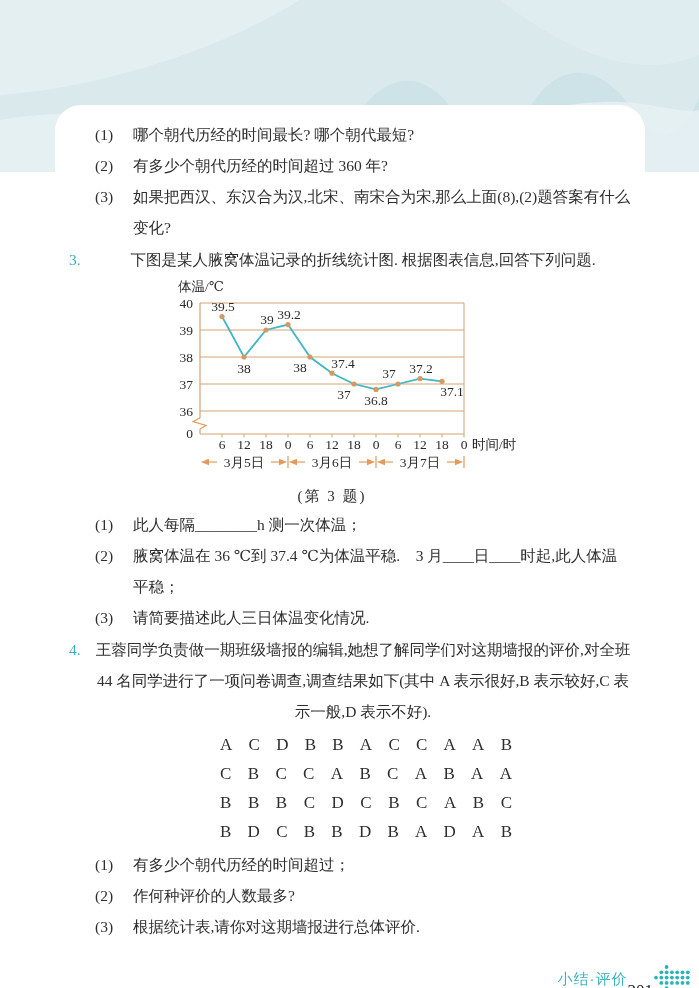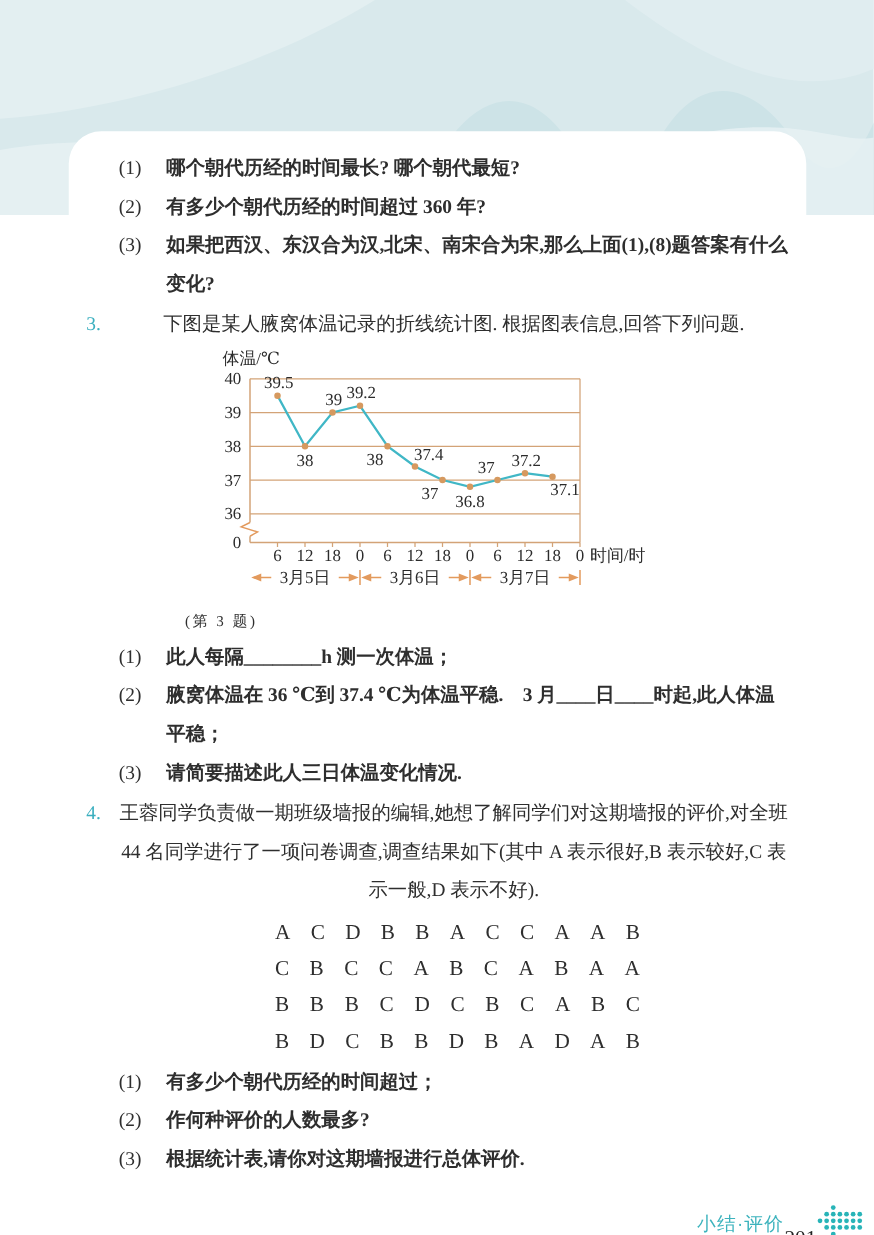--- a/index.html
+++ b/index.html
@@ -10,26 +10,26 @@
     color:#2e2e2e;
   }
   .header-band{position:absolute;top:0;left:0;width:699px;height:172px;}
   .card{
     position:absolute;left:55px;top:105px;width:590px;height:883px;
     background:#ffffff;border-radius:26px 26px 0 0;
   }
   .content{position:relative;padding:14px 14px 0 40px;font-size:15.5px;line-height:31px;}
   .sub-item{display:flex;}
   .sub-num{width:38px;flex:0 0 38px;}
-  .sub-text{flex:1;font-weight:bold;}
+  .sub-text{flex:1;}
   .main-item{display:flex;margin-top:1px;}
   .main-num{width:26px;flex:0 0 26px;margin-left:-26px;color:#3aafbf;}
   .main-body{flex:1;text-align:center;}
   .chart-wrap{margin:2px 0 0 53px;width:368px;}
-  .chart-caption{width:368px;font-size:12px;line-height:26px;letter-spacing:2px;}
+  .chart-caption{width:368px;text-align:center;font-size:15px;line-height:26px;letter-spacing:2px;}
   .letters{width:292px;margin:3px 0 3px 125px;}
   .letter-row{display:flex;justify-content:space-between;height:29px;line-height:29px;font-size:17px;}
   .letter-cell{flex:0 0 auto;}
   .footer{position:absolute;top:957px;right:8px;display:flex;align-items:center;gap:0;}
   .footer-section{font-family:"Liberation Sans","DejaVu Sans",sans-serif;font-size:15px;color:#3cb3bd;letter-spacing:1px;}
   .footer-page{font-size:17px;color:#222;margin-top:24px;}
   .dots-icon{display:block;}
   svg text{font-family:"Liberation Serif","DejaVu Serif",serif;}
 </style>
 </head>
@@ -52,21 +52,21 @@
       <div class="sub-item">
         <span class="sub-num">(1)</span>
         <span class="sub-text">哪个朝代历经的时间最长? 哪个朝代最短?</span>
       </div>
       <div class="sub-item">
         <span class="sub-num">(2)</span>
         <span class="sub-text">有多少个朝代历经的时间超过 360 年?</span>
       </div>
       <div class="sub-item">
         <span class="sub-num">(3)</span>
-        <span class="sub-text">如果把西汉、东汉合为汉,北宋、南宋合为宋,那么上面(1),(8)题答案有什么变化?</span>
+        <span class="sub-text">如果把西汉、东汉合为汉,北宋、南宋合为宋,那么上面(8),(2)题答案有什么变化?</span>
       </div>
     </div>
 
     <div class="main-item">
       <span class="main-num">3.</span>
       <span class="main-body">下图是某人腋窝体温记录的折线统计图. 根据图表信息,回答下列问题.</span>
     </div>
 
     <div class="chart-wrap">
       <svg id="temp-chart" width="368" height="196" viewBox="0 0 368 196">

